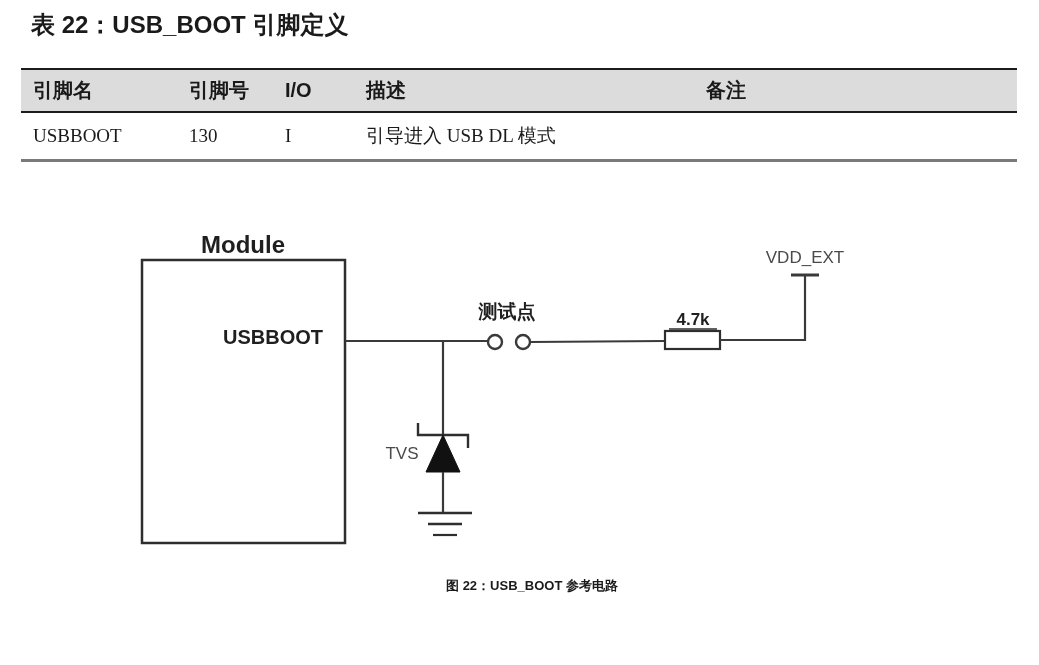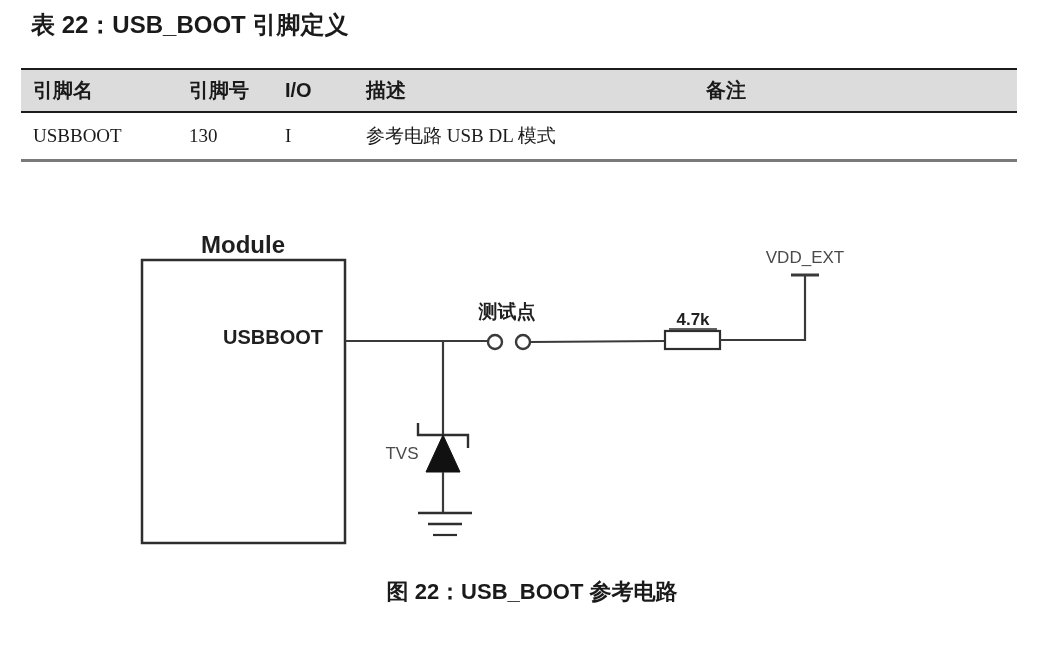--- a/index.html
+++ b/index.html
@@ -34,21 +34,21 @@
     font-family:"Liberation Sans",sans-serif;
   }
   .trow .cell{
     font-weight:normal;font-size:19px;
     font-family:"Liberation Serif",serif;
   }
   .c0{left:12px;} .c1{left:168px;} .c2{left:264px;} .c3{left:345px;} .c4{left:685px;}
   .diagram-svg{position:absolute;left:0;top:0;width:1039px;height:665px;}
   .fig-caption{
     position:absolute;left:30px;top:577px;width:1004px;
-    text-align:center;font-size:22px;font-weight:bold;
+    text-align:center;font-size:13px;font-weight:bold;
     font-family:"Liberation Sans",sans-serif;
     white-space:nowrap;
   }
   .svg-label{font-family:"Liberation Sans",sans-serif;}
 </style>
 </head>
 <body>
 
 <div class="doc-title">表 22：USB_BOOT 引脚定义</div>
 
@@ -57,21 +57,21 @@
     <div class="cell c0">引脚名</div>
     <div class="cell c1">引脚号</div>
     <div class="cell c2">I/O</div>
     <div class="cell c3">描述</div>
     <div class="cell c4">备注</div>
   </div>
   <div class="trow">
     <div class="cell c0">USBBOOT</div>
     <div class="cell c1">130</div>
     <div class="cell c2">I</div>
-    <div class="cell c3">参考电路 USB DL 模式</div>
+    <div class="cell c3">引导进入 USB DL 模式</div>
   </div>
 </div>
 
 <svg class="diagram-svg" viewBox="0 0 1039 665">
 
   <rect x="142" y="260" width="203" height="283" fill="#ffffff" stroke="#2e2e2e" stroke-width="2.5"></rect>
   <text class="svg-label" x="243" y="253" text-anchor="middle" font-size="24" font-weight="bold" fill="#1f1f1f">Module</text>
   <text class="svg-label" x="323" y="344" text-anchor="end" font-size="20" font-weight="bold" fill="#1f1f1f">USBBOOT</text>
 
   <line x1="345" y1="341" x2="488" y2="341" stroke="#3a3a3a" stroke-width="2.2"></line>

